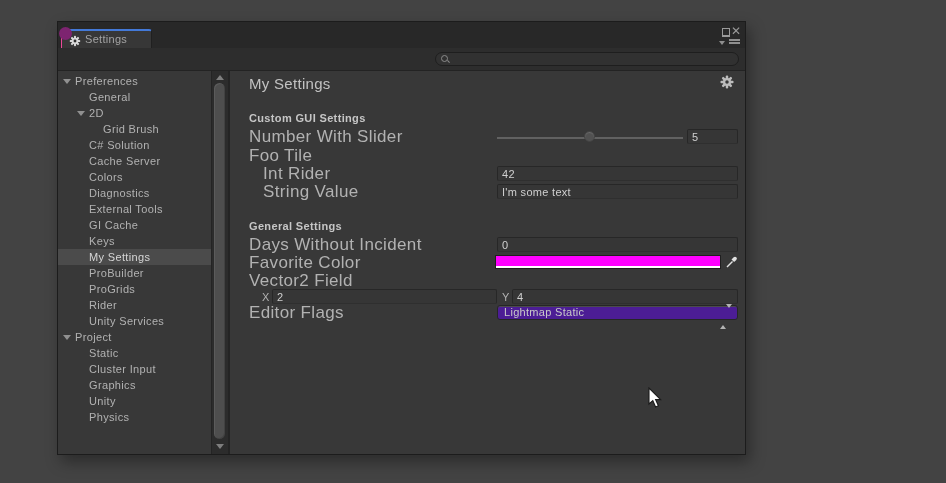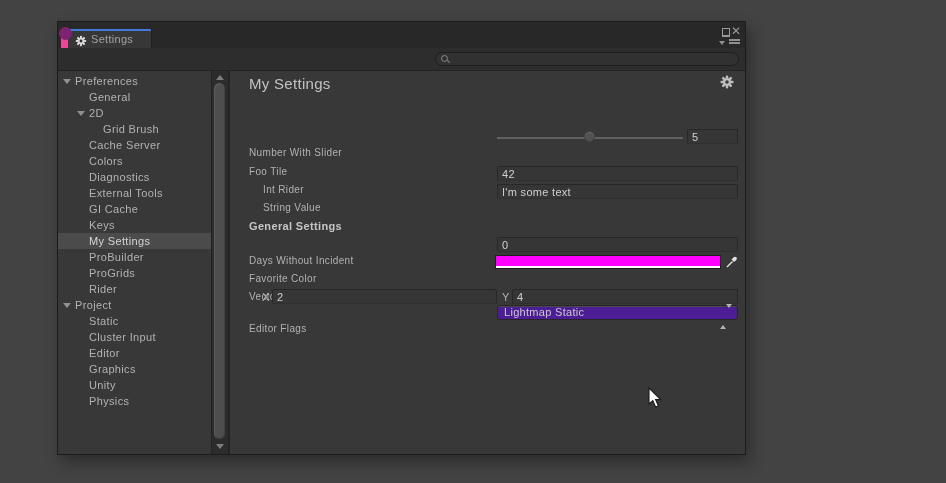--- a/index.html
+++ b/index.html
@@ -12,21 +12,21 @@
   .window{
     position:absolute;left:57px;top:21px;width:689px;height:434px;
     background:#383838;border:1px solid #1c1c1c;box-sizing:border-box;
     box-shadow:4px 7px 14px rgba(0,0,0,.35);
   }
   
   .titlebar{position:absolute;left:0;top:0;right:0;height:26px;background:#282828;border-bottom:1px solid #202020;}
   .tab{
     position:absolute;left:3px;bottom:0;width:91px;height:19px;
     background:#373737;border-top:2px solid #4379d8;
-    border-left:7px solid #ec4899;border-right:1px solid #202020;
+    border-left:1px solid #ec4899;border-right:1px solid #202020;
     border-radius:3px 3px 0 0;box-sizing:border-box;
   }
   .tab-label{position:absolute;left:23px;top:1px;font-size:11px;letter-spacing:.3px;color:#a3a3a3;line-height:15px;}
   .tab-gear{position:absolute;left:7px;top:2px;width:12px;height:12px;}
   .purple-dot{position:absolute;left:1px;top:5px;width:13px;height:13px;border-radius:50%;background:#7d2470;z-index:6;}
   .winbtn{position:absolute;color:#9a9a9a;}
   .btn-max{right:15px;top:6px;width:6px;height:6px;border:1px solid #9a9a9a;border-bottom-width:2px;}
   .btn-close{right:4px;top:2px;font-size:12px;line-height:14px;}
   .menu-caret{right:20px;top:19px;width:0;height:0;border-left:3px solid transparent;border-right:3px solid transparent;border-top:4px solid #8f8f8f;}
   .menu-burger{right:5px;top:17px;width:11px;height:7px;border-top:2px solid #8f8f8f;border-bottom:2px solid #8f8f8f;}
@@ -59,21 +59,21 @@
   .sb-down{bottom:5px;border-top:5px solid #7e7e7e;}
   .sb-thumb{position:absolute;left:2px;right:3px;top:12px;bottom:15px;background:#4e4e4e;border-radius:6px;
     box-shadow:inset 1px 1px 0 rgba(255,255,255,.08), inset -1px -1px 0 rgba(0,0,0,.15);}
   .vdivider{width:2px;background:#242424;}
   
   .main{flex:1;position:relative;background:#383838;}
   .page-title{position:absolute;left:19px;top:4px;font-size:15px;color:#c2c2c2;letter-spacing:.3px;}
   .main-gear{position:absolute;right:11px;top:4px;width:14px;height:14px;cursor:pointer;}
   .row{position:absolute;left:0;right:0;height:16px;}
   .sec{position:absolute;left:19px;font-size:11px;font-weight:bold;color:#c6c6c6;letter-spacing:.35px;line-height:16px;}
-  .lab{position:absolute;left:19px;font-size:10px;color:#b2b2b2;letter-spacing:.35px;line-height:16px;top:16px;}
+  .lab{position:absolute;left:19px;font-size:17px;color:#b2b2b2;letter-spacing:.35px;line-height:16px;top:0;}
   .lab.ind{left:33px;}
   .tf{
     position:absolute;top:0;height:15px;background:#363636;border:1px solid #272727;border-bottom-color:#2f2f2f;
     border-radius:2px;box-sizing:border-box;color:#d0d0d0;font-size:11px;font-family:inherit;letter-spacing:.3px;
     padding:0 4px;outline:none;
   }
   .tf.full{left:267px;width:241px;}
   .tf.num{left:457px;width:51px;}
   .slider-track{position:absolute;left:267px;top:8px;width:186px;height:2px;background:#616161;}
   .slider-knob{position:absolute;left:354px;top:2px;width:11px;height:11px;border-radius:50%;background:#515151;
@@ -130,34 +130,35 @@
     </div>
   </div>
 
   <div class="content">
 
     <div class="sidebar">
       <div class="ti l0"><span class="arrow"></span><span>Preferences</span></div>
       <div class="ti l1"><span>General</span></div>
       <div class="ti l1"><span class="arrow"></span><span>2D</span></div>
       <div class="ti l2"><span>Grid Brush</span></div>
+      <div class="ti l1"><span>C# Solution</span></div>
       <div class="ti l1"><span>Cache Server</span></div>
       <div class="ti l1"><span>Colors</span></div>
       <div class="ti l1"><span>Diagnostics</span></div>
       <div class="ti l1"><span>External Tools</span></div>
       <div class="ti l1"><span>GI Cache</span></div>
       <div class="ti l1"><span>Keys</span></div>
       <div class="ti l1 sel"><span>My Settings</span></div>
       <div class="ti l1"><span>ProBuilder</span></div>
       <div class="ti l1"><span>ProGrids</span></div>
       <div class="ti l1"><span>Rider</span></div>
+      <div class="ti l1"><span>Unity Services</span></div>
       <div class="ti l0"><span class="arrow"></span><span>Project</span></div>
       <div class="ti l1"><span>Static</span></div>
       <div class="ti l1"><span>Cluster Input</span></div>
-      <div class="ti l1"><span>Editor</span></div>
       <div class="ti l1"><span>Graphics</span></div>
       <div class="ti l1"><span>Unity</span></div>
       <div class="ti l1"><span>Physics</span></div>
     </div>
 
     <div class="scrollcol">
       <div class="sb-up"></div>
       <div class="sb-thumb"></div>
       <div class="sb-down"></div>
     </div>
@@ -172,20 +173,21 @@
             <rect x="6.6" y="0.5" width="2.8" height="15" rx="1.2"></rect>
             <rect x="6.6" y="0.5" width="2.8" height="15" rx="1.2" transform="rotate(45 8 8)"></rect>
             <rect x="6.6" y="0.5" width="2.8" height="15" rx="1.2" transform="rotate(90 8 8)"></rect>
             <rect x="6.6" y="0.5" width="2.8" height="15" rx="1.2" transform="rotate(135 8 8)"></rect>
           </g>
           <circle cx="8" cy="8" r="4.6" fill="#bdbdbd"></circle>
           <circle cx="8" cy="8" r="2" fill="#383838"></circle>
         </svg>
       </div>
 
+      <div class="sec" style="top:39px">Custom GUI Settings</div>
 
       <div class="row" style="top:58px">
         <span class="lab">Number With Slider</span>
         <div class="slider-track"></div>
         <div class="slider-knob"></div>
         <input class="tf num" value="5" style="">
       </div>
 
       <div class="row" style="top:77px">
         <span class="lab">Foo Tile</span>

